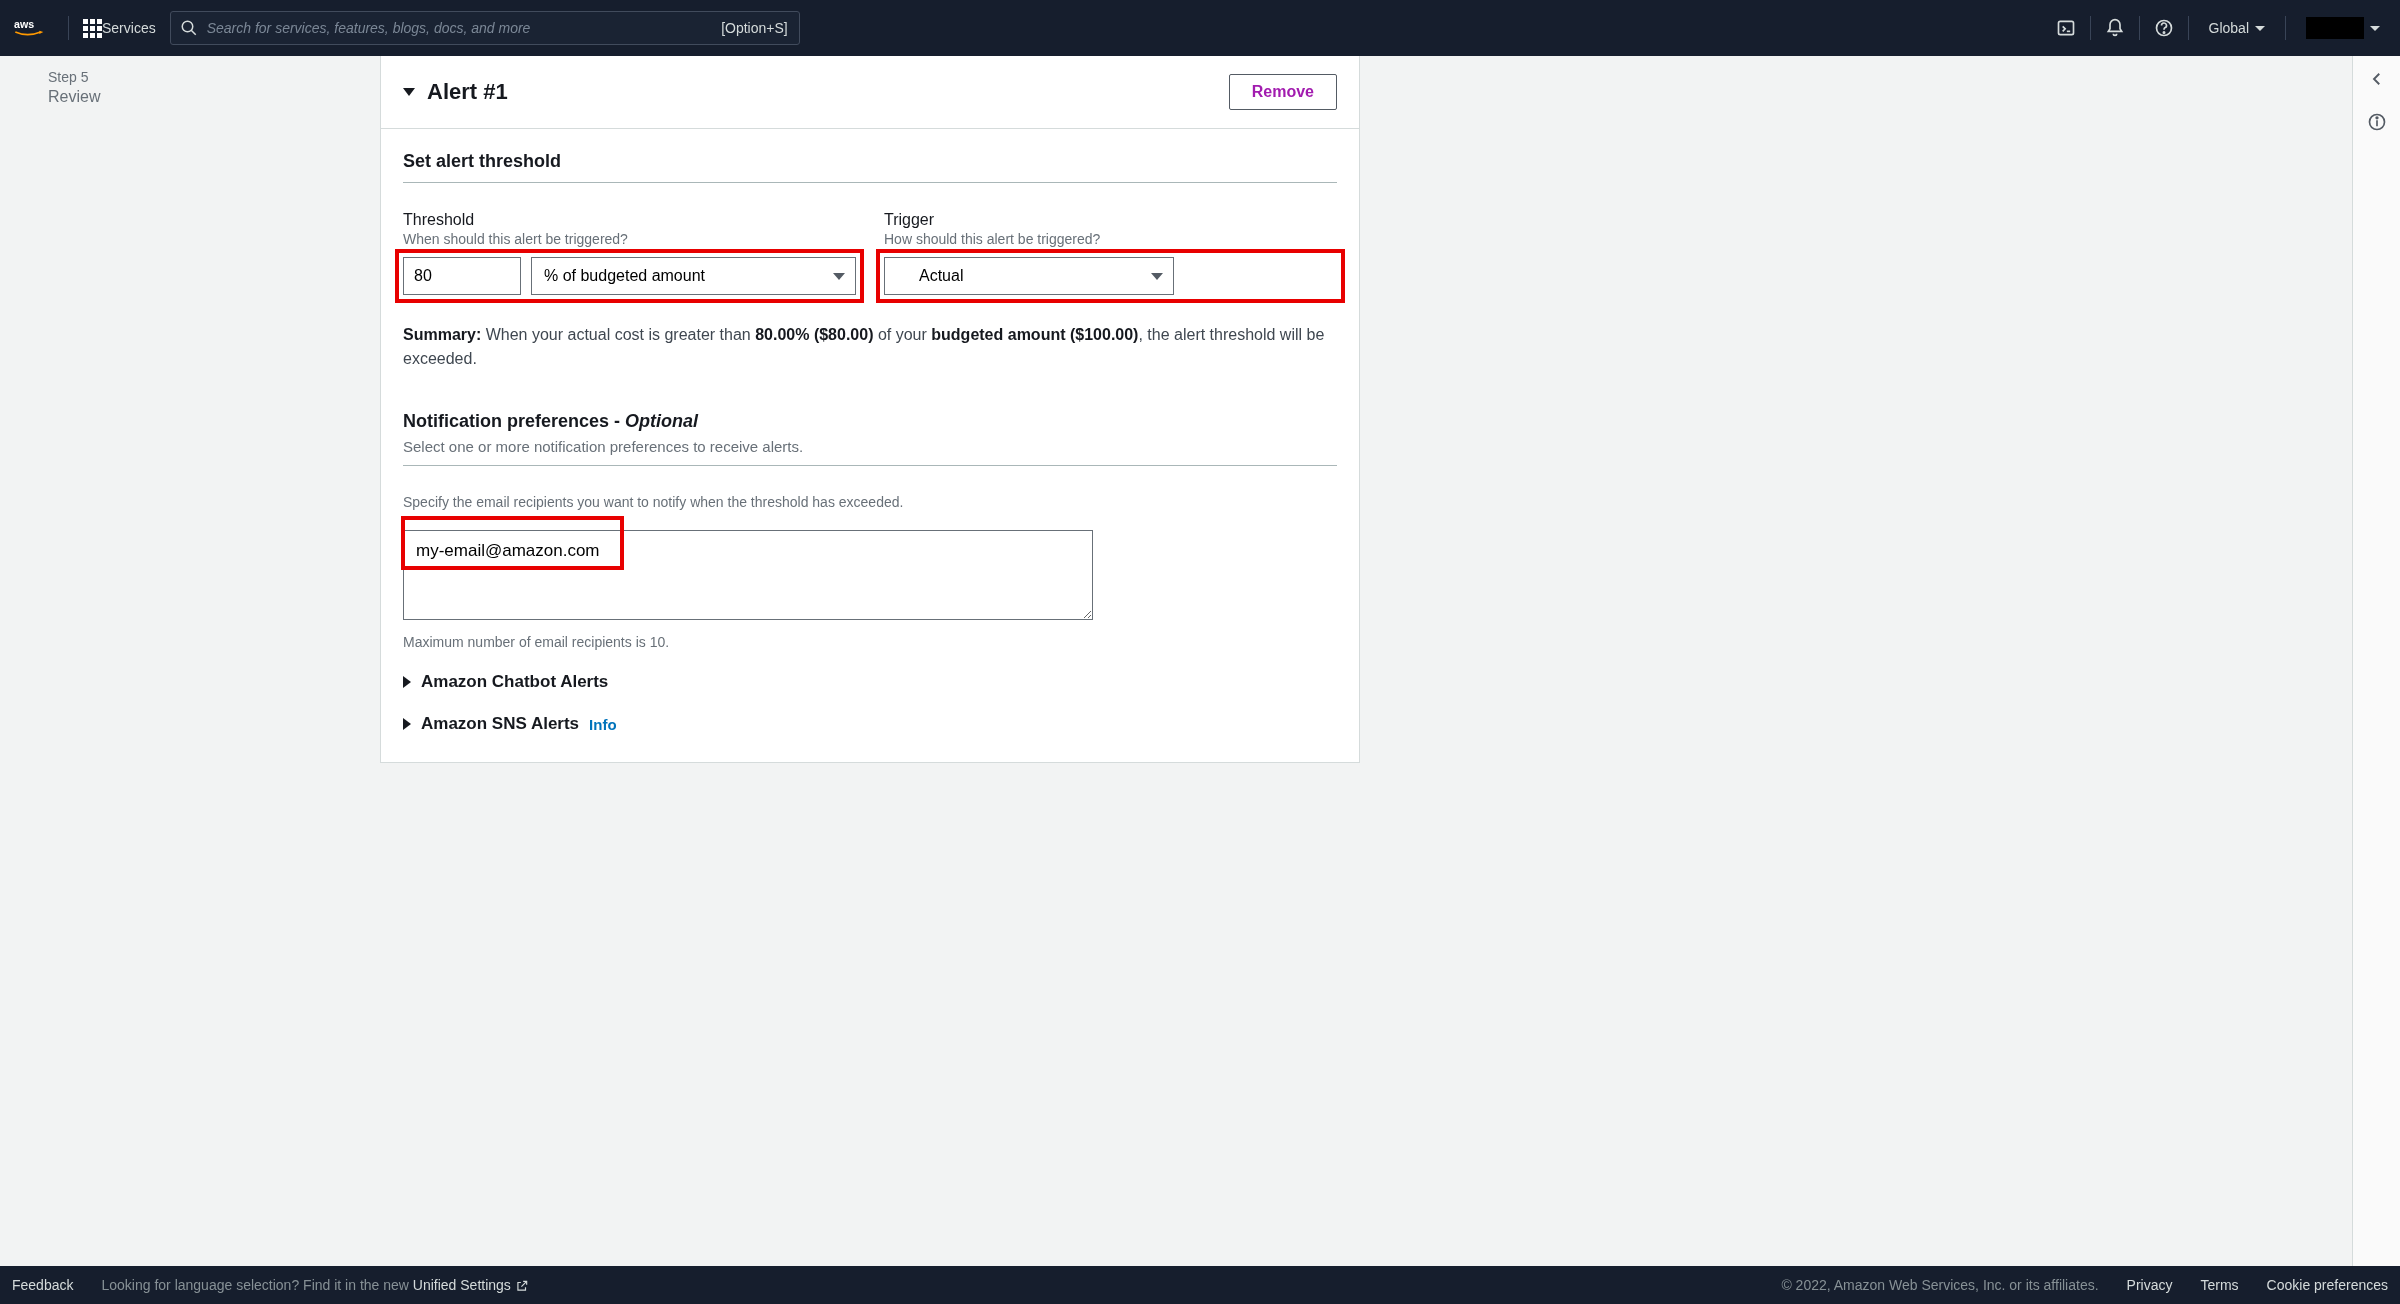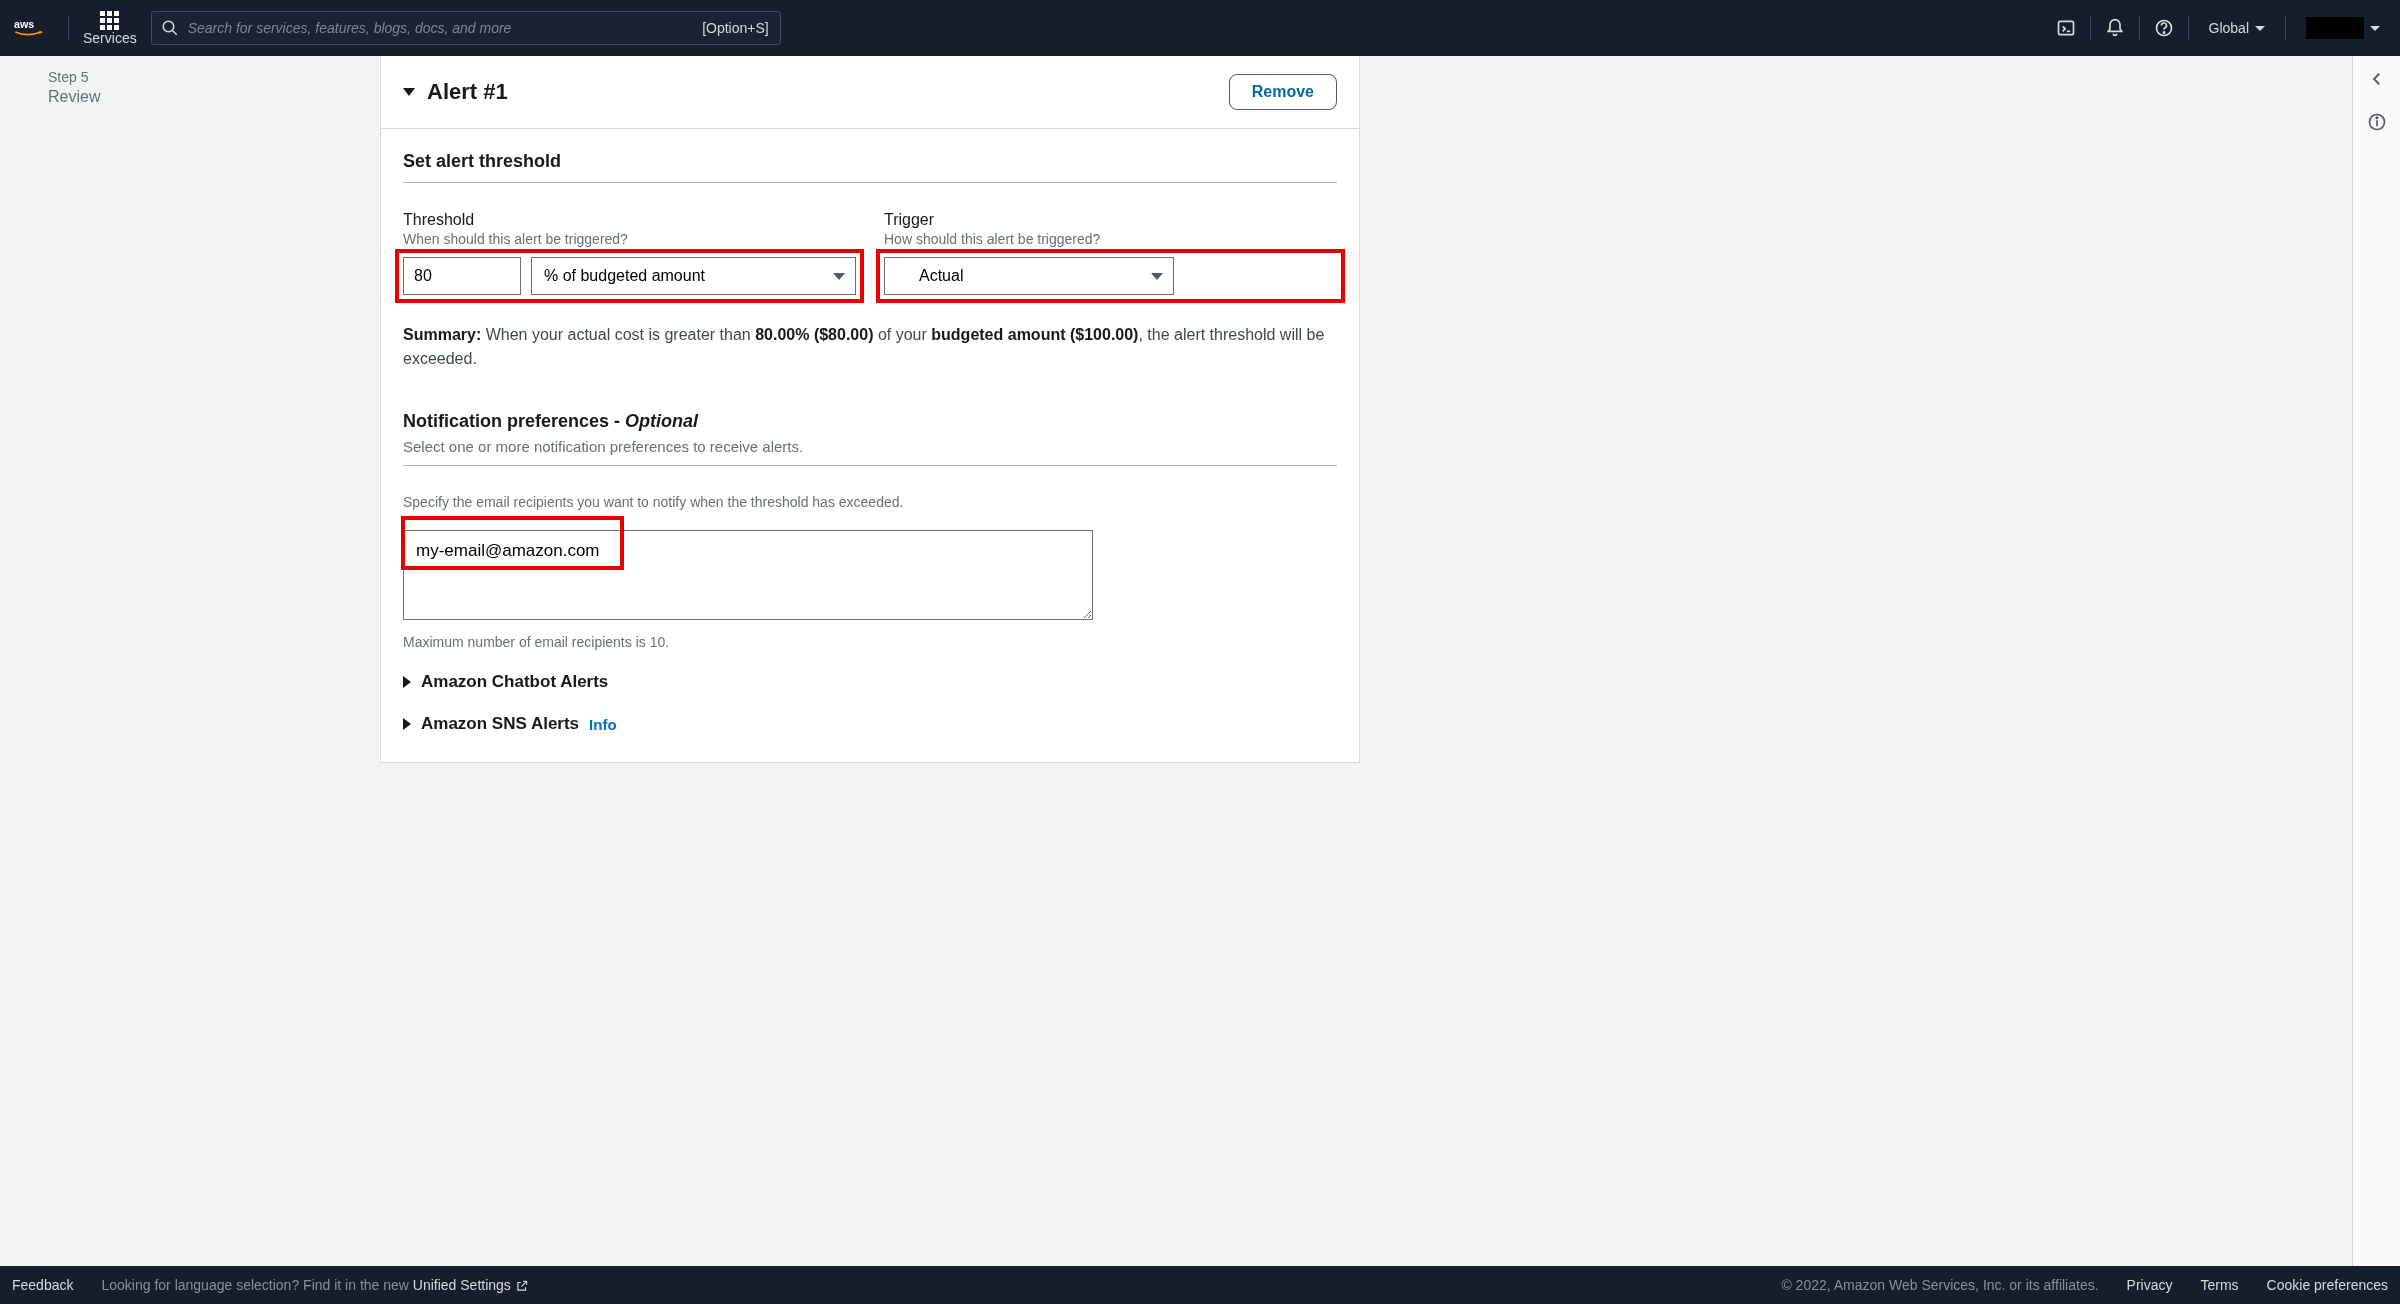--- a/index.html
+++ b/index.html
@@ -4,21 +4,21 @@
 <style>
 * { margin: 0; padding: 0; box-sizing: border-box; font-family: "Amazon Ember", "Helvetica Neue", Arial, sans-serif; }
 html, body { width: 100%; height: 100%; }
 body { background: #f2f3f3; display: flex; flex-direction: column; height: 100vh; overflow: hidden; }
 
 
 .topnav { background: #161e2d; color: #fff; height: 56px; display: flex; align-items: center; padding: 0 14px; gap: 14px; font-size: 14px; }
 .aws-logo { display: flex; align-items: center; }
 .aws-logo svg { width: 40px; height: 24px; }
 .nav-divider { width: 1px; height: 24px; background: #394457; }
-.services-btn { display: flex; align-items: center; cursor: pointer; color: #d5dbdb; flex-direction: column; }
+.services-btn { display: flex; align-items: center; cursor: pointer; color: #d5dbdb; }
 .services-btn .grid-icon { display: grid; grid-template-columns: repeat(3,5px); grid-template-rows: repeat(3,5px); gap: 2px; }
 .services-btn .grid-icon span { background: #fff; width: 5px; height: 5px; }
 .search-wrap { flex: 0 0 630px; position: relative; }
 .search-input { width: 100%; background: #1a2333; border: 1px solid #414b5c; height: 34px; border-radius: 3px; color: #d5dbdb; padding: 0 12px 0 36px; font-size: 14px; font-style: italic; }
 .search-input::placeholder { color: #7b8796; font-style: italic; }
 .search-kbd { position: absolute; right: 12px; top: 50%; transform: translateY(-50%); color: #d5dbdb; font-size: 14px; }
 .search-icon-svg { position: absolute; left: 10px; top: 50%; transform: translateY(-50%); width: 18px; height: 18px; stroke: #d5dbdb; }
 .nav-spacer { flex: 1; }
 .nav-icon { width: 20px; height: 20px; cursor: pointer; display: flex; align-items: center; justify-content: center; color: #d5dbdb; }
 .region-sel { display: flex; align-items: center; gap: 6px; cursor: pointer; color: #d5dbdb; font-size: 14px; padding: 0 6px; }
@@ -31,21 +31,21 @@
 .step-label { color: #687078; font-size: 14px; line-height: 1.6; }
 .step-sub { color: #687078; font-size: 16px; }
 
 .main-area { flex: 1; overflow-y: auto; padding-right: 30px; display: flex; justify-content: flex-start; }
 .panel-outer { width: 980px; background: transparent; }
 .panel { background: #fff; border: 1px solid #d5dbdb; border-top: none; }
 .panel-header { display: flex; align-items: center; justify-content: space-between; padding: 18px 22px; border-bottom: 1px solid #d5dbdb; }
 .panel-header-left { display: flex; align-items: center; gap: 12px; }
 .panel-title { font-size: 22px; font-weight: 700; color: #16191f; }
 .caret-filled { width: 0; height: 0; border-left: 6px solid transparent; border-right: 6px solid transparent; border-top: 8px solid #16191f; }
-.remove-btn { background: #fff; border: 1px solid #545b64; padding: 8px 22px; font-size: 16px; font-weight: 700; color: #0369a1; border-radius: 8px; cursor: pointer; }
+.remove-btn { background: #fff; border: 1px solid #545b64; padding: 8px 22px; font-size: 16px; font-weight: 700; color: #a21caf; border-radius: 2px; cursor: pointer; }
 
 .panel-body { padding: 22px 22px 28px; }
 .section-title { font-size: 18px; font-weight: 700; color: #16191f; margin-bottom: 10px; }
 .section-divider { border: none; border-top: 1px solid #aab7b8; margin-bottom: 28px; }
 
 .row { display: flex; gap: 28px; margin-bottom: 10px; }
 .col { flex: 1; }
 .field-label { font-size: 16px; color: #16191f; font-weight: 400; margin-bottom: 2px; }
 .field-help { font-size: 14px; color: #687078; margin-bottom: 10px; }
 .threshold-inputs { display: flex; gap: 0; }

